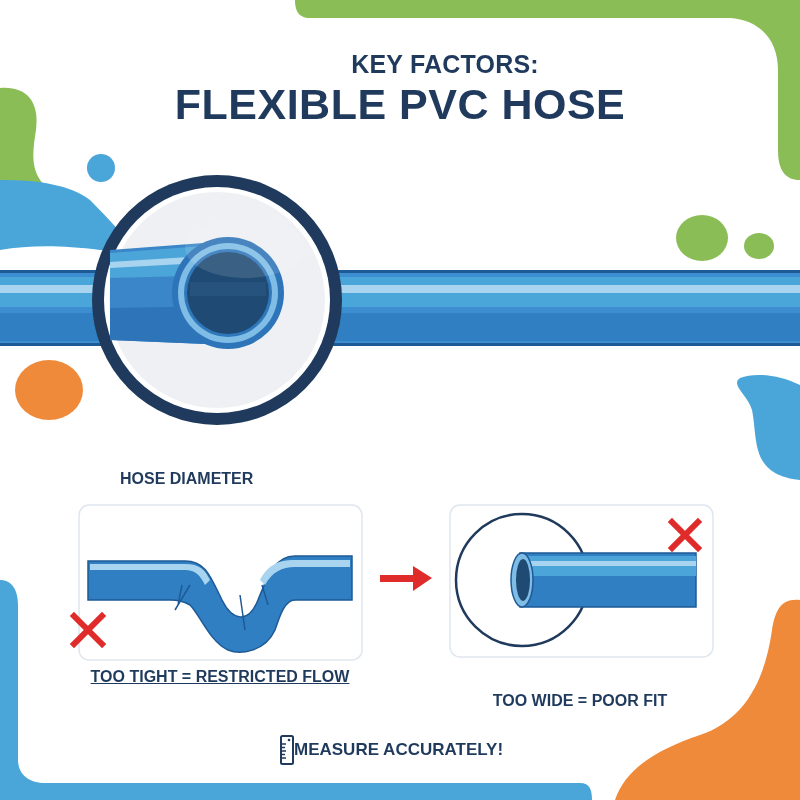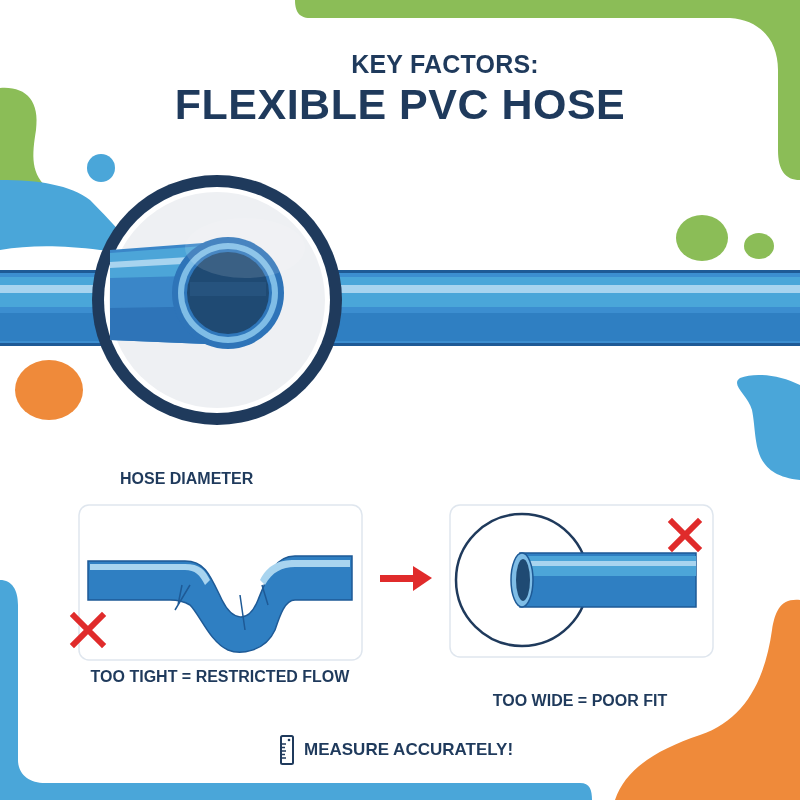--- a/index.html
+++ b/index.html
@@ -16,29 +16,29 @@
     .title-2 {
       position: absolute; left: 0; width: 800px; top: 80px; text-align: center;
       font-size: 43px; font-weight: bold; color: #1f3a5c; letter-spacing: 0.5px;
     }
     .section-label {
       position: absolute; left: 120px; top: 470px; width: 200px; text-align: left;
       font-size: 16px; font-weight: bold; color: #1f3a5c;
     }
     .caption-left {
       position: absolute; left: 70px; top: 668px; width: 300px; text-align: center;
-      font-size: 16px; font-weight: bold; color: #1f3a5c;
+      font-size: 16px; font-weight: bold; color: #1f3a5c; text-decoration: underline;
     }
     .caption-right {
       position: absolute; left: 450px; top: 668px; width: 260px; text-align: center;
       font-size: 16px; font-weight: bold; color: #1f3a5c; margin-top: 24px;
     }
     .footer {
       position: absolute; left: 280px; top: 735px; height: 30px;
-      display: flex; align-items: center; gap: 10px;
+      display: flex; align-items: center; 
     }
     .footer-text { font-size: 17px; font-weight: bold; color: #1f3a5c; }
   </style>
 </head>
 <body>
 
 <svg class="canvas" viewBox="0 0 800 800" xmlns="http://www.w3.org/2000/svg">
 
   <path d="M295,0 L800,0 L800,180 C785,180 778,170 778,150 L778,70 C778,40 760,20 730,18 L310,18 C298,18 295,10 295,0 Z" fill="#8bbd57"></path>
 

